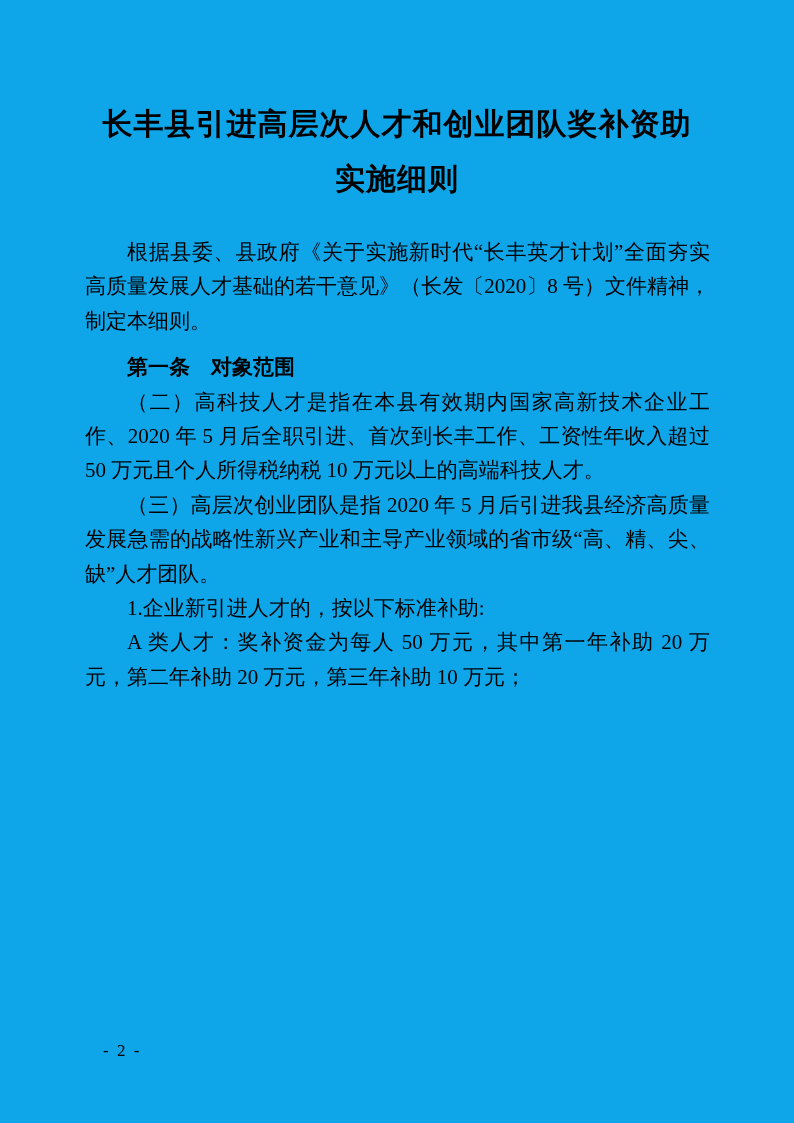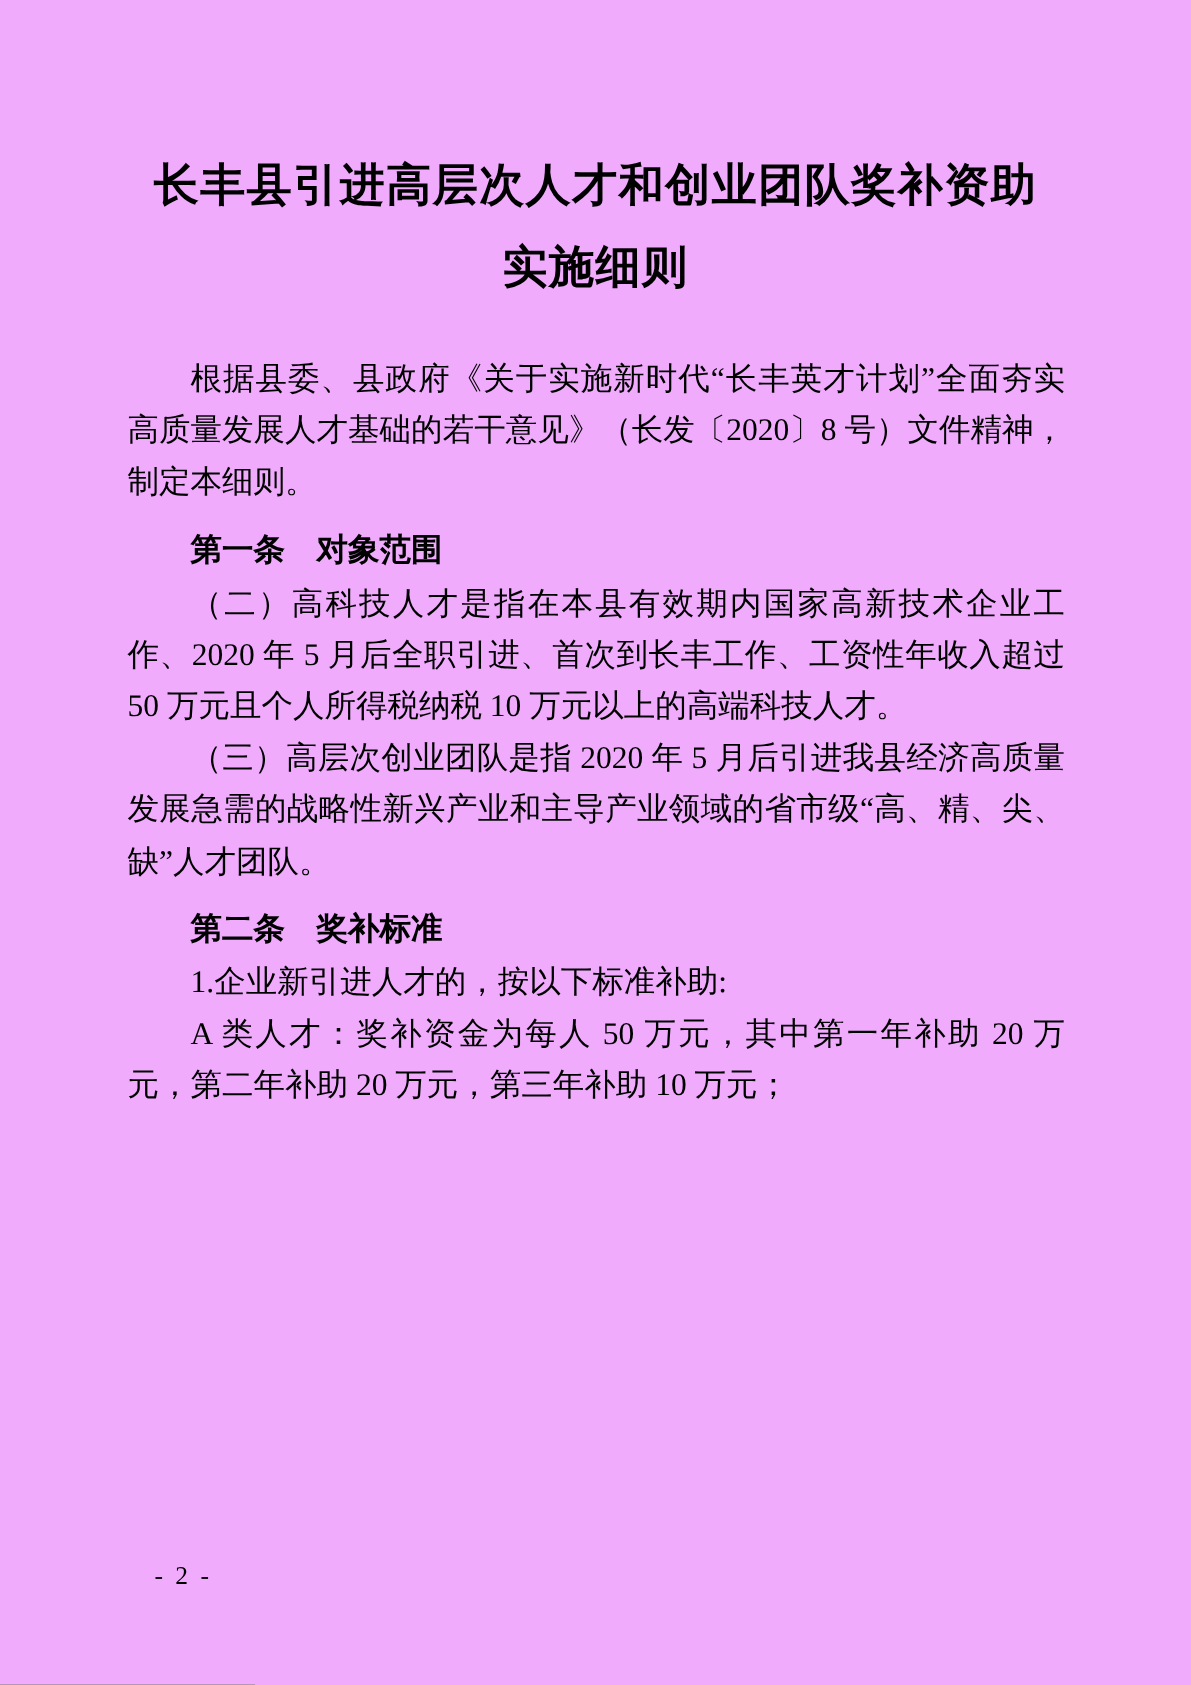--- a/index.html
+++ b/index.html
@@ -5,21 +5,21 @@
   html, body {
     margin: 0;
     padding: 0;
     background: #888;
   }
   .page {
     position: relative;
     width: 794px;
     height: 1123px;
     margin: 0 auto;
-    background: #f0abfc;
+    background: #0ea5e9;
     overflow: hidden;
     font-family: "Liberation Serif", serif;
     color: #000000;
   }
   .doc-title {
     margin: 96px 57px 0 57px;
     text-align: center;
     font-size: 30px;
     line-height: 55px;
     font-weight: bold;
@@ -64,20 +64,19 @@
   <h1 class="doc-title">
     <span class="title-line">长丰县引进高层次人才和创业团队奖补资助</span>
     <span class="title-line">实施细则</span>
   </h1>
 
   <div class="doc-body">
     <p>根据县委、县政府《关于实施新时代“长丰英才计划”全面夯实高质量发展人才基础的若干意见》（长发〔2020〕8 号）文件精神，制定本细则。</p>
     <p class="heading">第一条　对象范围</p>
     <p>（二）高科技人才是指在本县有效期内国家高新技术企业工作、2020 年 5 月后全职引进、首次到长丰工作、工资性年收入超过 50 万元且个人所得税纳税 10 万元以上的高端科技人才。</p>
     <p>（三）高层次创业团队是指 2020 年 5 月后引进我县经济高质量发展急需的战略性新兴产业和主导产业领域的省市级“高、精、尖、缺”人才团队。</p>
-    <p class="heading">第二条　奖补标准</p>
     <p>1.企业新引进人才的，按以下标准补助:</p>
     <p>A 类人才：奖补资金为每人 50 万元，其中第一年补助 20 万元，第二年补助 20 万元，第三年补助 10 万元；</p>
   </div>
 
   <div class="page-footer">- 2 -</div>
 
 </div>
 
 </body></html>

